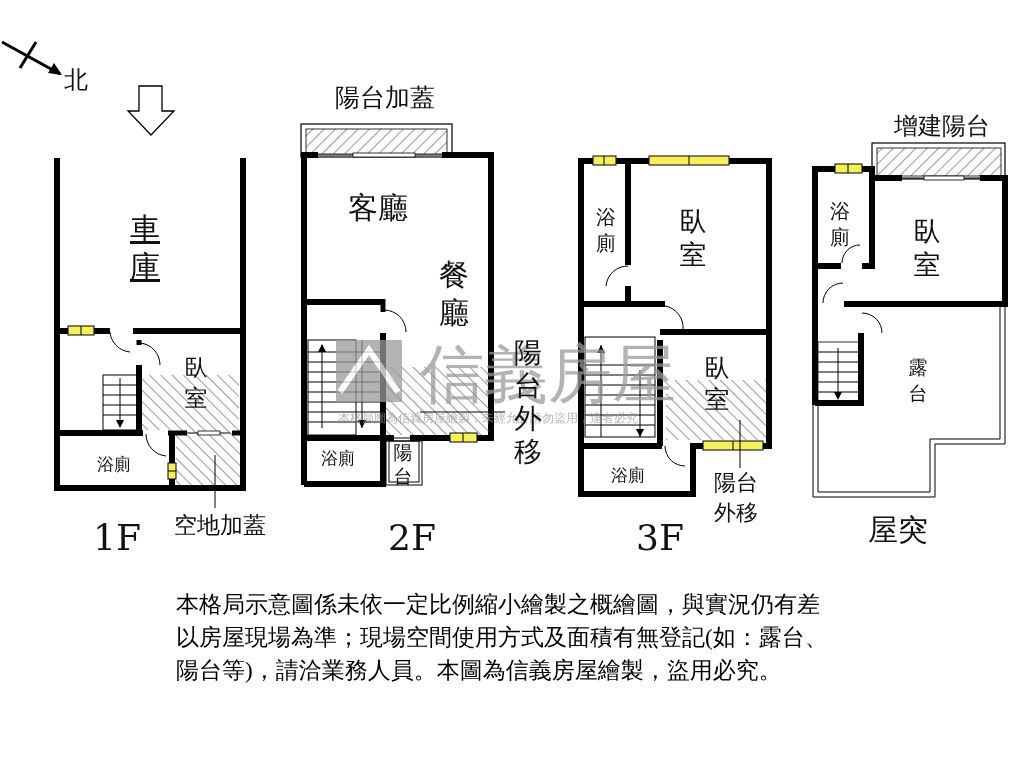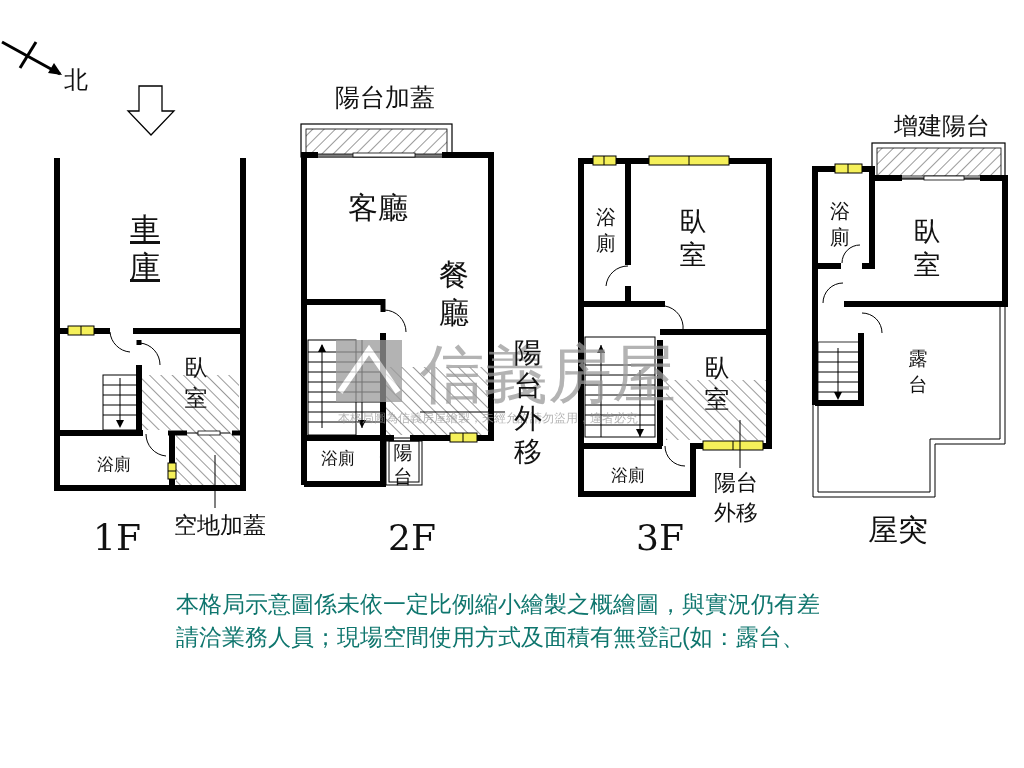--- a/index.html
+++ b/index.html
@@ -2,22 +2,22 @@
 <html><head>
 <meta charset="utf-8">
 <style>
   html, body { margin:0; padding:0; background:#ffffff; }
   body { width:1024px; height:768px; position:relative; overflow:hidden;
          font-family: "DejaVu Serif", "Liberation Serif", serif; color:#111; }
   #plan { position:absolute; left:0; top:0; width:1024px; height:768px; }
   .lbl { font-family: "DejaVu Serif", "Liberation Serif", serif; fill:#111; }
   .wm { font-family: "DejaVu Sans", "Liberation Sans", sans-serif; }
   .notes { position:absolute; left:176px; top:588px; width:800px;
-           font-size:23px; line-height:33px; color:#0f766e;
-           font-family: Liberation Sans, sans-serif; }
+           font-size:23px; line-height:33px; color:#000000;
+           font-family: Liberation Serif, serif; }
   .notes div { white-space:nowrap; }
 </style>
 </head>
 <body>
 
 <svg id="plan" viewBox="0 0 1024 768" xmlns="http://www.w3.org/2000/svg">
   <defs>
     <pattern id="hatch" patternUnits="userSpaceOnUse" width="8" height="8" patternTransform="rotate(45)">
       <line x1="0" y1="0" x2="0" y2="8" stroke="#555" stroke-width="1.2"></line>
     </pattern>
@@ -240,18 +240,19 @@
 <div style="position:absolute;left:127px;top:210px;width:36px;font-size:30px;line-height:38px;text-align:center;text-decoration:underline;">車庫</div>
 <div style="position:absolute;left:183px;top:352px;width:26px;font-size:23px;line-height:31px;text-align:center;">臥室</div>
 <div style="position:absolute;left:438px;top:256px;width:32px;font-size:30px;line-height:38px;text-align:center;">餐廳</div>
 <div style="position:absolute;left:514px;top:336px;width:32px;font-size:28px;line-height:33px;text-align:left;">陽台外移</div>
 <div style="position:absolute;left:392px;top:440px;width:22px;font-size:19px;line-height:24px;text-align:center;">陽台</div>
 <div style="position:absolute;left:594px;top:204px;width:24px;font-size:20px;line-height:26px;text-align:center;">浴廁</div>
 <div style="position:absolute;left:678px;top:204px;width:30px;font-size:27px;line-height:34px;text-align:center;">臥室</div>
 <div style="position:absolute;left:703px;top:352px;width:28px;font-size:25px;line-height:32px;text-align:center;">臥室</div>
 <div style="position:absolute;left:828px;top:198px;width:24px;font-size:20px;line-height:26px;text-align:center;">浴廁</div>
 <div style="position:absolute;left:912px;top:214px;width:30px;font-size:27px;line-height:34px;text-align:center;">臥室</div>
-<div style="position:absolute;left:907px;top:345px;width:22px;font-size:19px;line-height:26px;text-align:center;">露台</div>
+<div style="position:absolute;left:907px;top:354px;width:22px;font-size:19px;line-height:26px;text-align:center;">露台</div>
 
 <div class="notes">
   <div>本格局示意圖係未依一定比例縮小繪製之概繪圖，與實況仍有差</div>
-  <div>請洽業務人員；現場空間使用方式及面積有無登記(如：露台、</div>
+  <div>以房屋現場為準；現場空間使用方式及面積有無登記(如：露台、</div>
+  <div>陽台等)，請洽業務人員。本圖為信義房屋繪製，盜用必究。</div>
 </div>
 
 </body></html>

